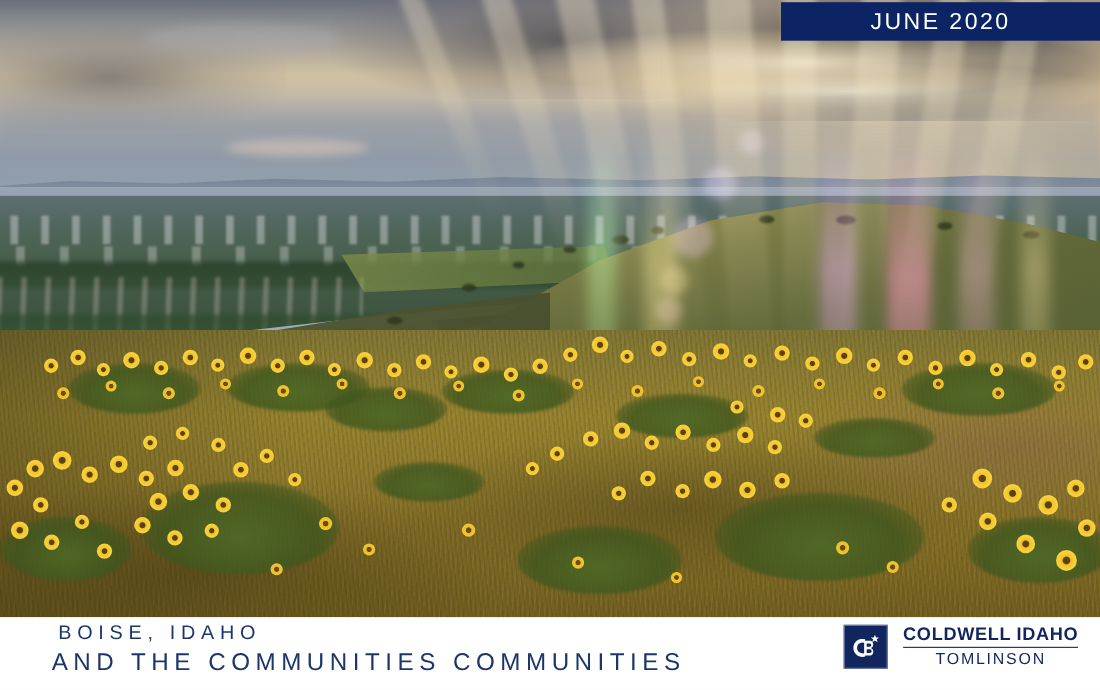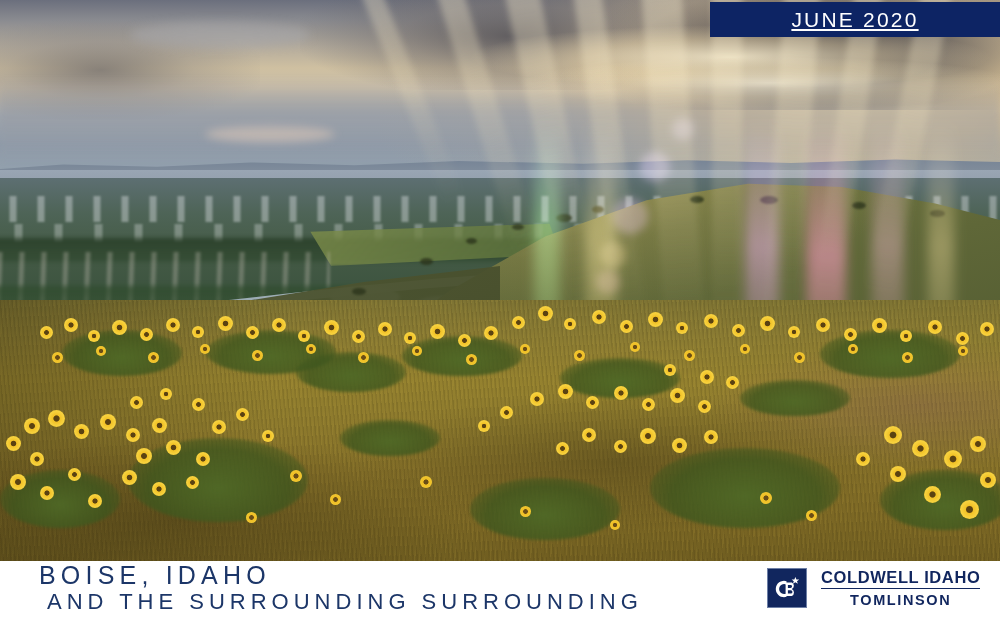--- a/index.html
+++ b/index.html
@@ -379,21 +379,20 @@
     align-items: center;
     justify-content: center;
     z-index: 40;
   }
   .date-banner-text {
     color: #ffffff;
     font-size: 21px;
     letter-spacing: 2.2px;
     font-weight: 400;
     white-space: nowrap;
-    text-decoration: underline;
   }
 
   
   .title-main {
     position: absolute;
     left: 46px;
     top: 512px;
     z-index: 30;
     color: #ffffff;
     font-size: 56px;
@@ -406,24 +405,24 @@
   .white-band {
     position: absolute;
     left: 0; top: 561px;
     width: 1000px; height: 66px;
     background: #ffffff;
     z-index: 35;
   }
 
   .subtitle-1 {
     position: absolute;
-    left: 39px; top: 563px;
+    left: 53px; top: 563px;
     z-index: 38;
     color: #1c3668;
-    font-size: 25px;
+    font-size: 18px;
     line-height: 25px;
     letter-spacing: 5.2px;
     font-weight: 400;
     white-space: nowrap;
   }
   .subtitle-2 {
     position: absolute;
     left: 47px; top: 591px;
     z-index: 38;
     color: #1c3668;
@@ -461,21 +460,21 @@
     font-size: 16.5px;
     font-weight: bold;
     letter-spacing: 0.6px;
     border-bottom: 1.6px solid #11265e;
     padding-bottom: 2px;
     white-space: nowrap;
   }
   .cb-line2 {
     color: #11265e;
     font-size: 14.5px;
-    font-weight: bold;
+    font-weight: normal;
     letter-spacing: 1.6px;
     margin-top: 4px;
     white-space: nowrap;
   }
 </style>
 </head>
 <body>
 
 <div id="cover">
 
@@ -690,21 +689,21 @@
 
   <div class="date-banner">
     <span class="date-banner-text">JUNE 2020</span>
   </div>
 
 
   <div class="white-band"></div>
 
   <div class="subtitle-1">BOISE, IDAHO</div>
 
-  <div class="subtitle-2">AND THE SURROUNDING SURROUNDING</div>
+  <div class="subtitle-2">AND THE COMMUNITIES COMMUNITIES</div>
 
   <div class="cb-logo">
     <div class="cb-mark">
       <svg width="40" height="40" viewBox="0 0 40 40" aria-hidden="true">
 
         <path d="M18.5 12.2
                  A 8.2 8.2 0 1 0 18.5 27.8
                  L 18.5 24.4
                  A 5.0 5.0 0 1 1 18.5 15.6
                  Z" fill="#ffffff"></path>

